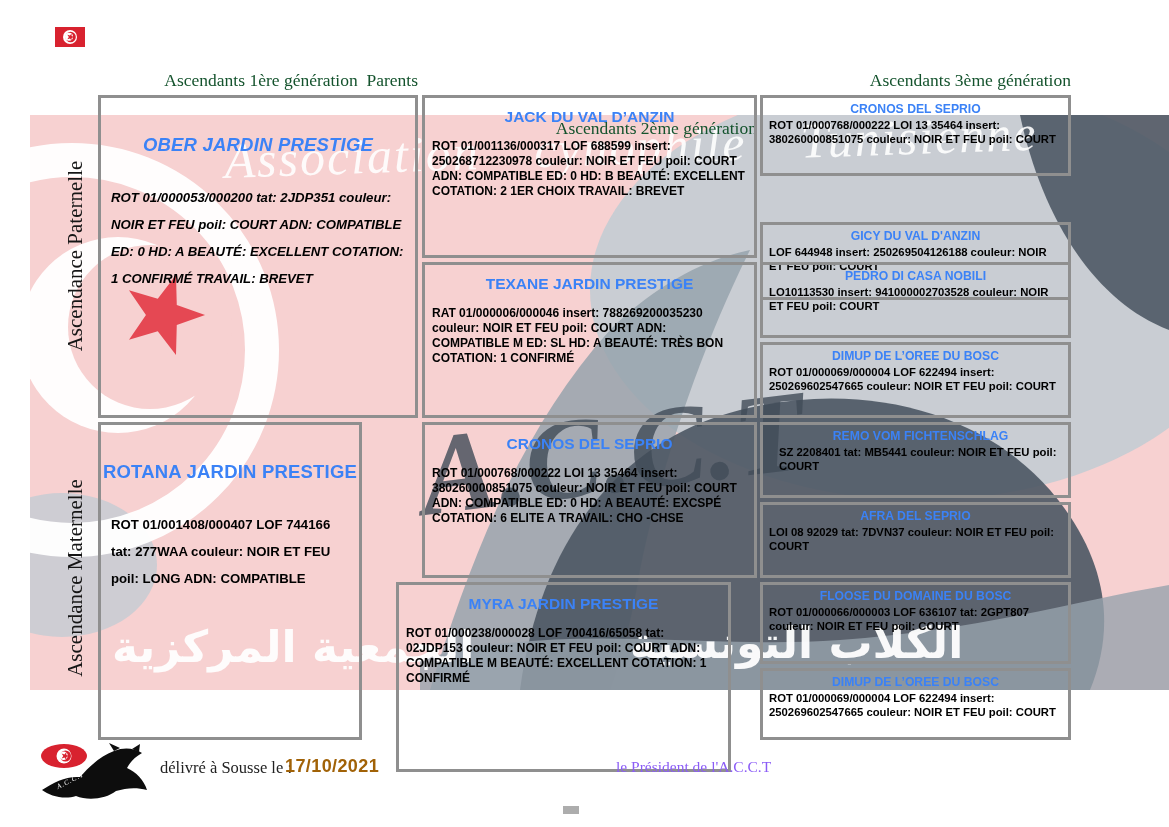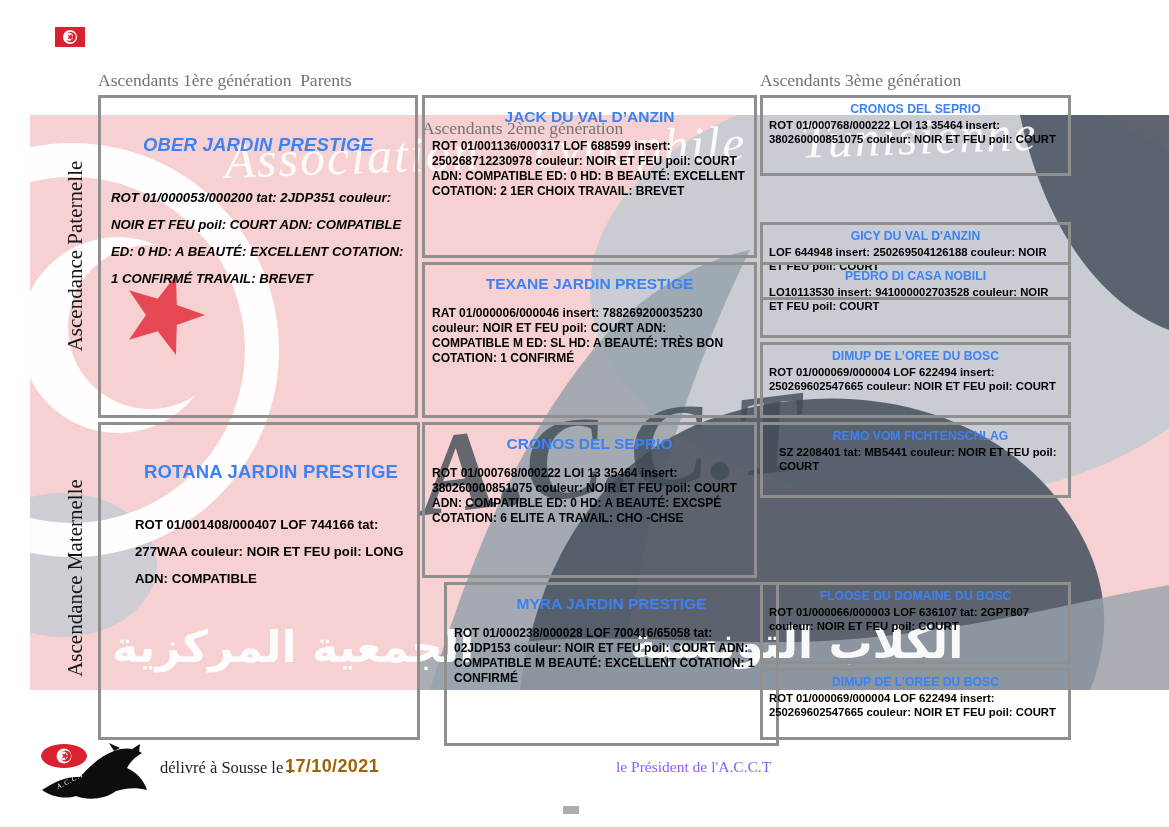--- a/index.html
+++ b/index.html
@@ -1,21 +1,21 @@
 <!DOCTYPE html>
 <html style="--band-pink: #f7d1d1; --border-gray: #8f8f8f; --flag-red: #d8222f; --star-red: #e23845; --silhouette-dark: #4e5965; --silhouette-mid: #97a3ad; --silhouette-light: #c3ccd3; --watermark-gray: #414c58; --text-black: #111111;"><head>
 <meta charset="utf-8">
 <style>
   body{margin:0;background:#e8e8e8}
   .page{position:relative;width:1169px;height:827px;background:#ffffff;overflow:hidden;
         font-family:"Liberation Sans",sans-serif;}
   .bg{position:absolute;left:0;top:0;pointer-events:none;}
 
-  .hdr{position:absolute;top:70px;text-align:left;font-family:"Liberation Serif",serif;
-       font-size:17.5px;color:#737373;white-space:pre;}
+  .hdr{position:absolute;top:70px;text-align:right;font-family:"Liberation Serif",serif;
+       font-size:17.5px;color:#14532d;white-space:pre;}
   .hdr1{left:98px;width:320px;}
   .hdr2{left:422px;width:335px;margin-top:48px;}
   .hdr3{left:760px;width:311px;}
 
   .side-label{position:absolute;transform:translate(-50%,-50%) rotate(-90deg);
        font-family:"Liberation Serif",serif;font-size:21px;color:#151515;white-space:nowrap;}
 
   .pbox{position:absolute;border:3px solid var(--border-gray,#8f8f8f);box-sizing:border-box;background:transparent;}
   .pbox-title{text-align:center;font-weight:bold;color:#3b82f6;}
   .pbox-body{font-weight:bold;color:#000;}
@@ -81,38 +81,38 @@
   <div class="hdr hdr2">Ascendants 2ème génération</div>
   <div class="hdr hdr3">Ascendants 3ème génération</div>
 
   <div class="side-label" style="left:75px;top:256px;">Ascendance Paternelle</div>
   <div class="side-label" style="left:75px;top:578px;">Ascendance Maternelle</div>
 
   <div class="pbox c1" style="left:98px;top:95px;width:320px;height:323px;font-style:italic;">
     <div class="pbox-title">OBER JARDIN PRESTIGE</div>
     <div class="pbox-body">ROT 01/000053/000200 tat: 2JDP351 couleur: NOIR ET FEU poil: COURT ADN: COMPATIBLE ED: 0 HD: A BEAUTÉ: EXCELLENT COTATION: 1 CONFIRMÉ TRAVAIL: BREVET</div>
   </div>
-  <div class="pbox c1" style="left:98px;top:422px;width:322px;height:318px;padding-left:24px;">
+  <div class="pbox c1" style="left:98px;top:422px;width:264px;height:318px;">
     <div class="pbox-title">ROTANA JARDIN PRESTIGE</div>
     <div class="pbox-body">ROT 01/001408/000407 LOF 744166 tat: 277WAA couleur: NOIR ET FEU poil: LONG ADN: COMPATIBLE</div>
   </div>
 
   <div class="pbox c2" style="left:422px;top:95px;width:335px;height:163px;">
     <div class="pbox-title">JACK DU VAL D’ANZIN</div>
     <div class="pbox-body">ROT 01/001136/000317 LOF 688599 insert: 250268712230978 couleur: NOIR ET FEU poil: COURT ADN: COMPATIBLE ED: 0 HD: B BEAUTÉ: EXCELLENT COTATION: 2 1ER CHOIX TRAVAIL: BREVET</div>
   </div>
   <div class="pbox c2" style="left:422px;top:262px;width:335px;height:156px;">
     <div class="pbox-title">TEXANE JARDIN PRESTIGE</div>
     <div class="pbox-body">RAT 01/000006/000046 insert: 788269200035230 couleur: NOIR ET FEU poil: COURT ADN: COMPATIBLE M ED: SL HD: A BEAUTÉ: TRÈS BON COTATION: 1 CONFIRMÉ</div>
   </div>
   <div class="pbox c2" style="left:422px;top:422px;width:335px;height:156px;">
     <div class="pbox-title">CRONOS DEL SEPRIO</div>
     <div class="pbox-body">ROT 01/000768/000222 LOI 13 35464 insert: 380260000851075 couleur: NOIR ET FEU poil: COURT ADN: COMPATIBLE ED: 0 HD: A BEAUTÉ: EXCSPÉ COTATION: 6 ELITE A TRAVAIL: CHO -CHSE</div>
   </div>
-  <div class="pbox c2" style="left:444px;top:582px;width:335px;height:164px;">
+  <div class="pbox c2" style="left:396px;top:582px;width:335px;height:190px;">
     <div class="pbox-title">MYRA JARDIN PRESTIGE</div>
     <div class="pbox-body">ROT 01/000238/000028 LOF 700416/65058 tat: 02JDP153 couleur: NOIR ET FEU poil: COURT ADN: COMPATIBLE M BEAUTÉ: EXCELLENT COTATION: 1 CONFIRMÉ</div>
   </div>
 
   <div class="pbox c3" style="left:760px;top:95px;width:311px;height:81px;">
     <div class="pbox-title">CRONOS DEL SEPRIO</div>
     <div class="pbox-body">ROT 01/000768/000222 LOI 13 35464 insert: 380260000851075 couleur: NOIR ET FEU poil: COURT</div>
   </div>
   <div class="pbox c3" style="left:760px;top:180px;width:311px;height:78px;margin-top:42px;">
     <div class="pbox-title">GICY DU VAL D'ANZIN</div>
@@ -122,20 +122,24 @@
     <div class="pbox-title">PEDRO DI CASA NOBILI</div>
     <div class="pbox-body">LO10113530 insert: 941000002703528 couleur: NOIR ET FEU poil: COURT</div>
   </div>
   <div class="pbox c3" style="left:760px;top:342px;width:311px;height:76px;">
     <div class="pbox-title">DIMUP DE L’OREE DU BOSC</div>
     <div class="pbox-body">ROT 01/000069/000004 LOF 622494 insert: 250269602547665 couleur: NOIR ET FEU poil: COURT</div>
   </div>
   <div class="pbox c3" style="left:760px;top:422px;width:311px;height:76px;padding-left:10px;">
     <div class="pbox-title">REMO VOM FICHTENSCHLAG</div>
     <div class="pbox-body">SZ 2208401 tat: MB5441 couleur: NOIR ET FEU poil: COURT</div>
+  </div>
+  <div class="pbox c3" style="left:760px;top:502px;width:311px;height:76px;">
+    <div class="pbox-title">AFRA DEL SEPRIO</div>
+    <div class="pbox-body">LOI 08 92029 tat: 7DVN37 couleur: NOIR ET FEU poil: COURT</div>
   </div>
   <div class="pbox c3" style="left:760px;top:582px;width:311px;height:82px;">
     <div class="pbox-title">FLOOSE DU DOMAINE DU BOSC</div>
     <div class="pbox-body">ROT 01/000066/000003 LOF 636107 tat: 2GPT807 couleur: NOIR ET FEU poil: COURT</div>
   </div>
   <div class="pbox c3" style="left:760px;top:668px;width:311px;height:72px;">
     <div class="pbox-title">DIMUP DE L’OREE DU BOSC</div>
     <div class="pbox-body">ROT 01/000069/000004 LOF 622494 insert: 250269602547665 couleur: NOIR ET FEU poil: COURT</div>
   </div>
 

